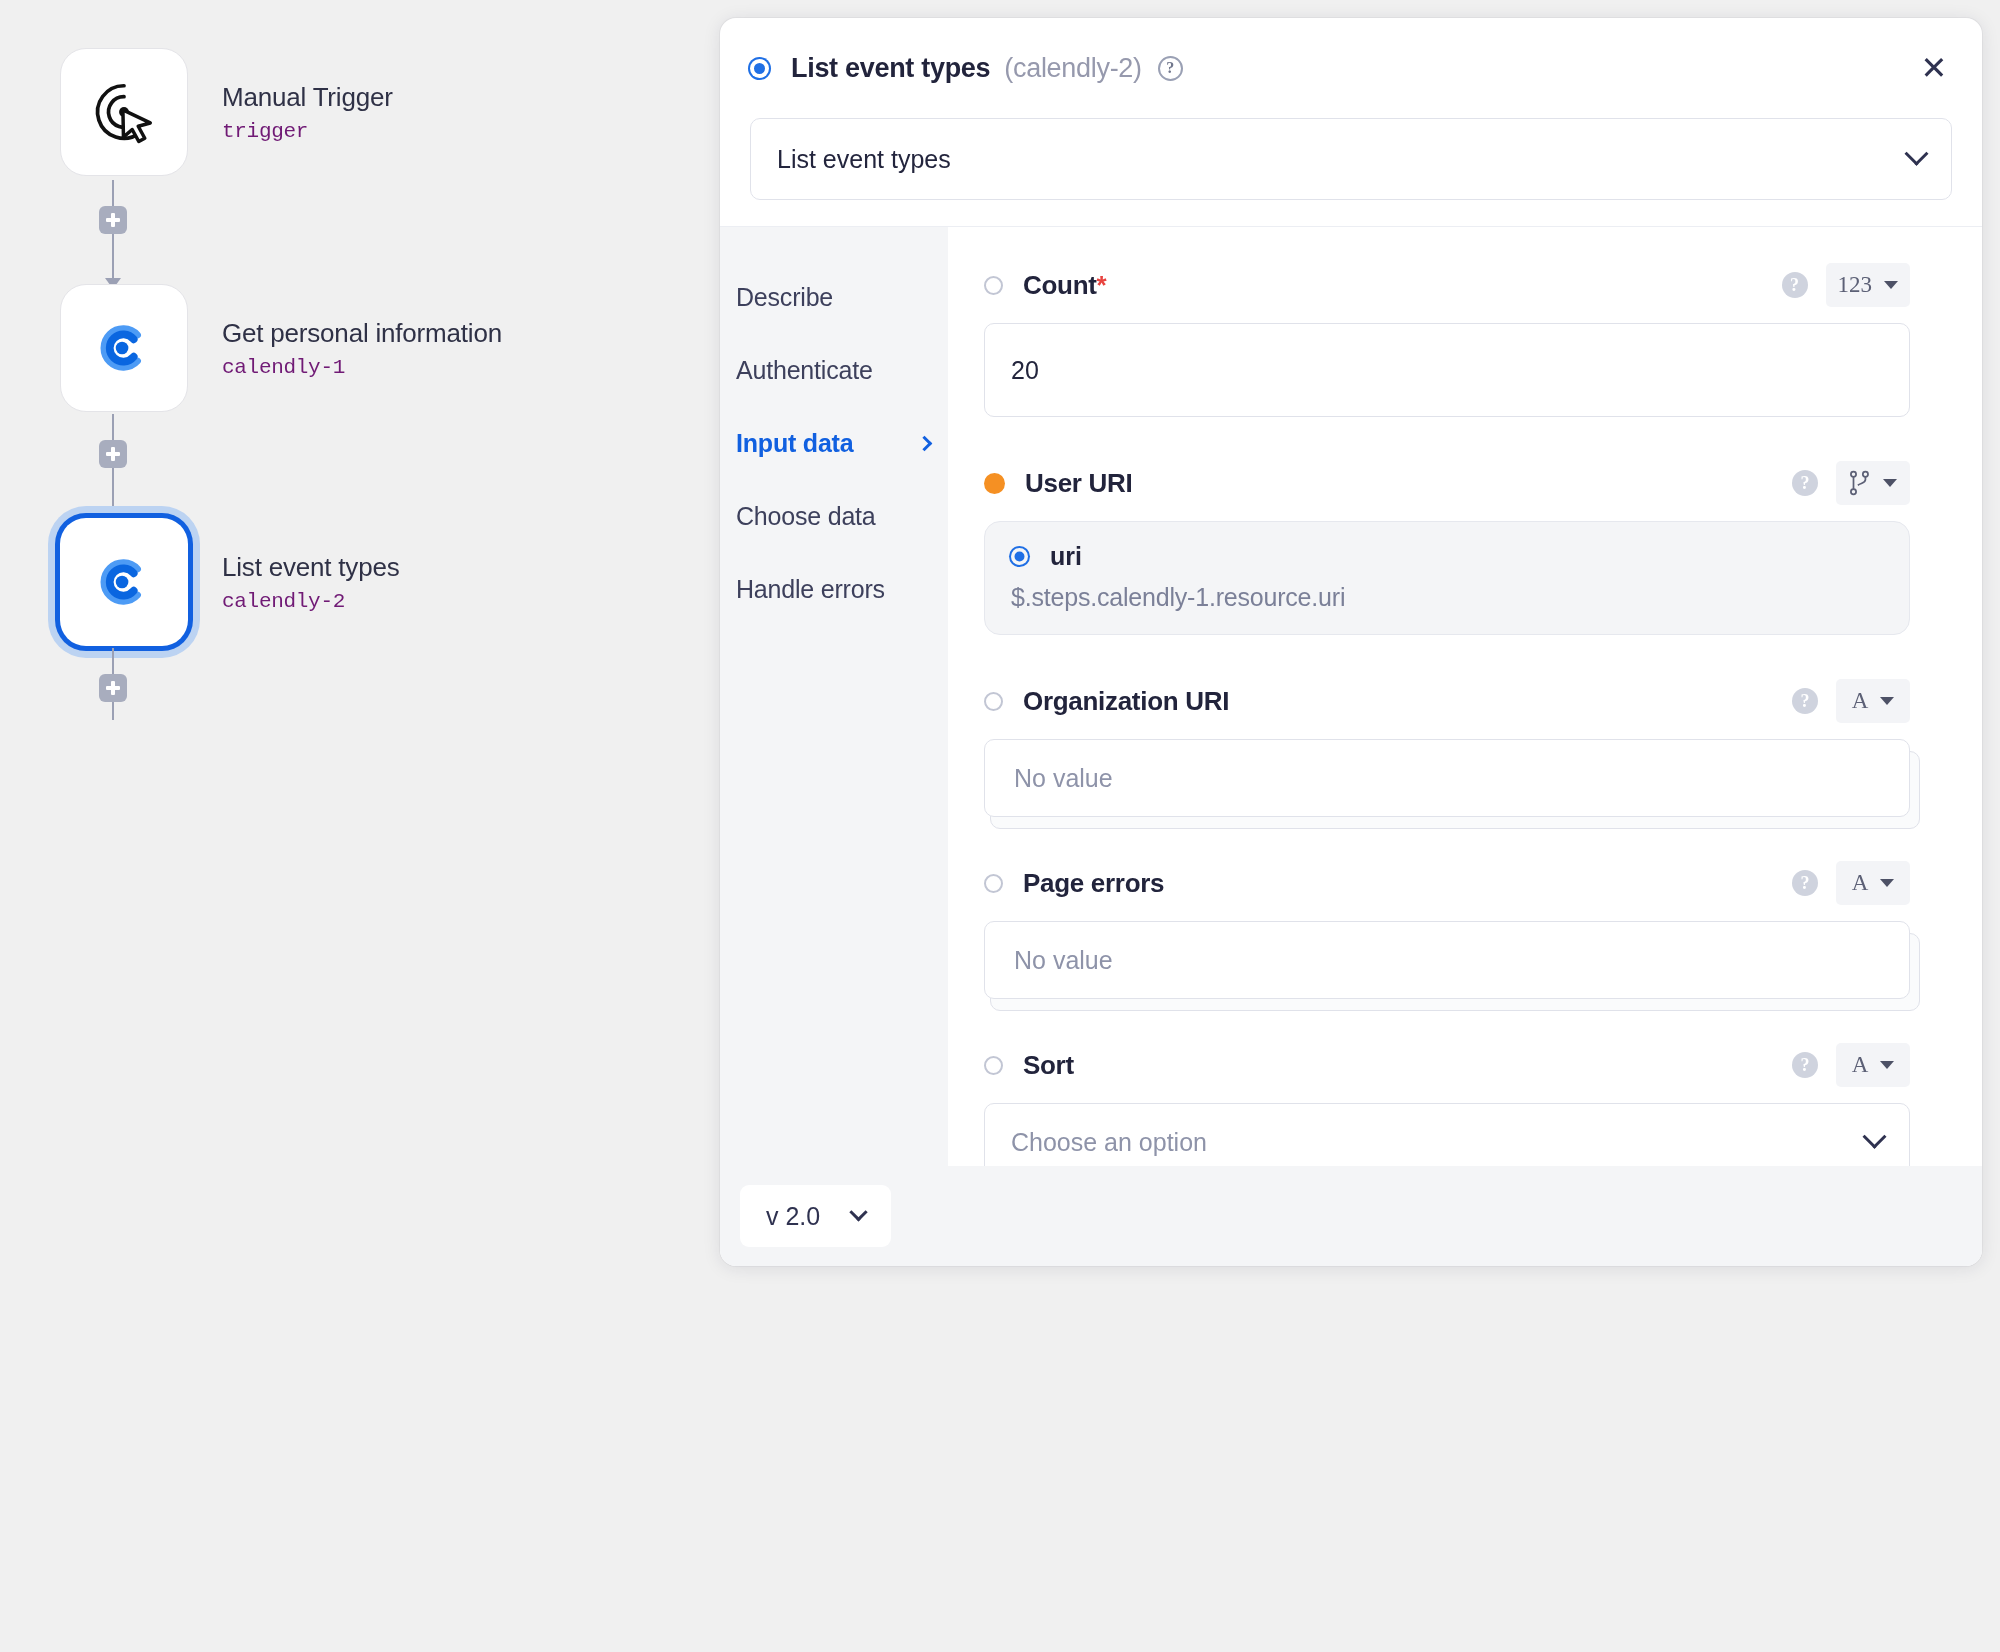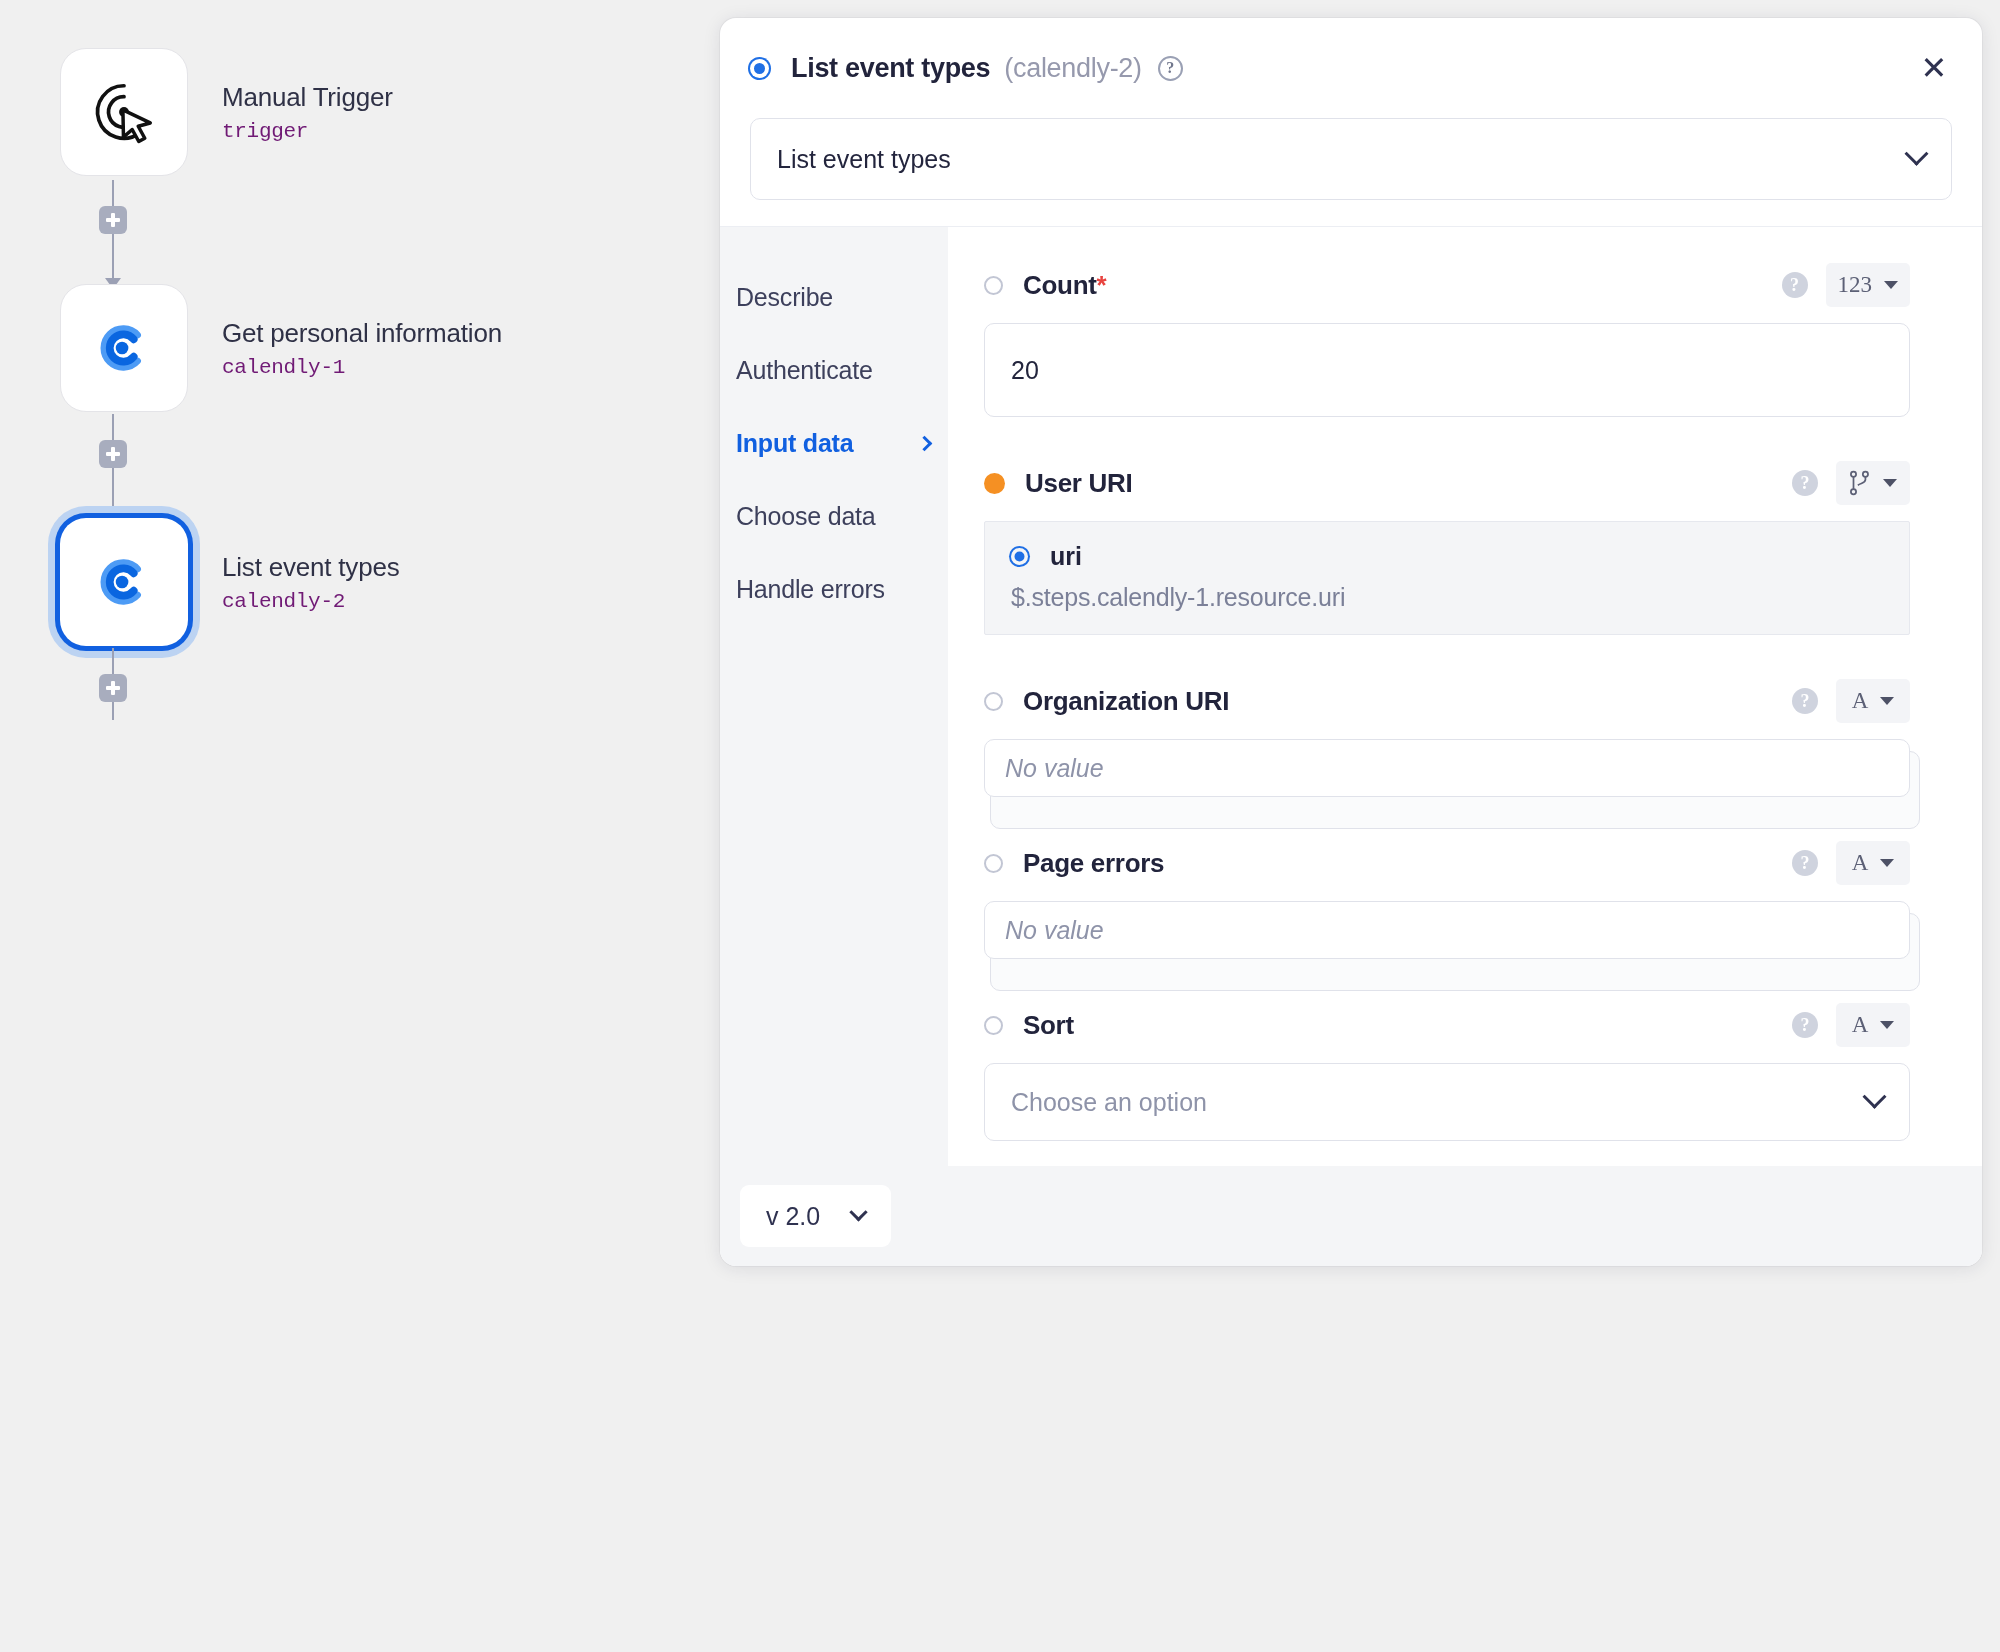--- a/index.html
+++ b/index.html
@@ -159,33 +159,33 @@
   .branch-ico { width: 22px; height: 26px; }
 
   .input-box {
     margin-top: 16px; height: 94px;
     border: 1px solid #e0e2ea; border-radius: 10px;
     display: flex; align-items: center; padding: 0 26px;
     font-size: 25px; color: #23253d; background: #fff;
   }
   .textarea-wrap { position: relative; margin-top: 16px; }
   .textarea-box {
-    height: 58px; border: 1px solid #e0e2ea; border-radius: 10px;
-    display: flex; align-items: center; padding: 0 20px;
+    height: 78px; border: 1px solid #e0e2ea; border-radius: 10px;
+    display: flex; align-items: center; padding: 0 29px;
     font-size: 25px; color: #8e93a9; background: #fff;
-    position: relative; z-index: 2; font-style: italic;
+    position: relative; z-index: 2;
   }
   .textarea-shadow {
     position: absolute; left: 6px; right: -10px; top: 12px; height: 78px;
     border: 1px solid #e0e2ea; border-radius: 10px; background: #fafbfc;
     z-index: 1;
   }
   .ref-box {
     margin-top: 16px; background: #f4f5f7;
-    border: 1px solid #e6e8ee; border-radius: 2px;
+    border: 1px solid #e6e8ee; border-radius: 16px;
     padding: 20px 26px 22px 26px;
   }
   .ref-top { display: flex; align-items: center; }
   .ref-dot {
     width: 17px; height: 17px; border-radius: 50%;
     background: #1f6fe5; flex: none;
     box-shadow: inset 0 0 0 3.5px #f4f5f7, 0 0 0 2px #1f6fe5;
   }
   .ref-name { font-size: 25px; font-weight: 700; color: #22243c; margin-left: 22px; }
   .ref-path { font-size: 25px; color: #7b8098; margin-top: 12px; letter-spacing: -0.2px; }

